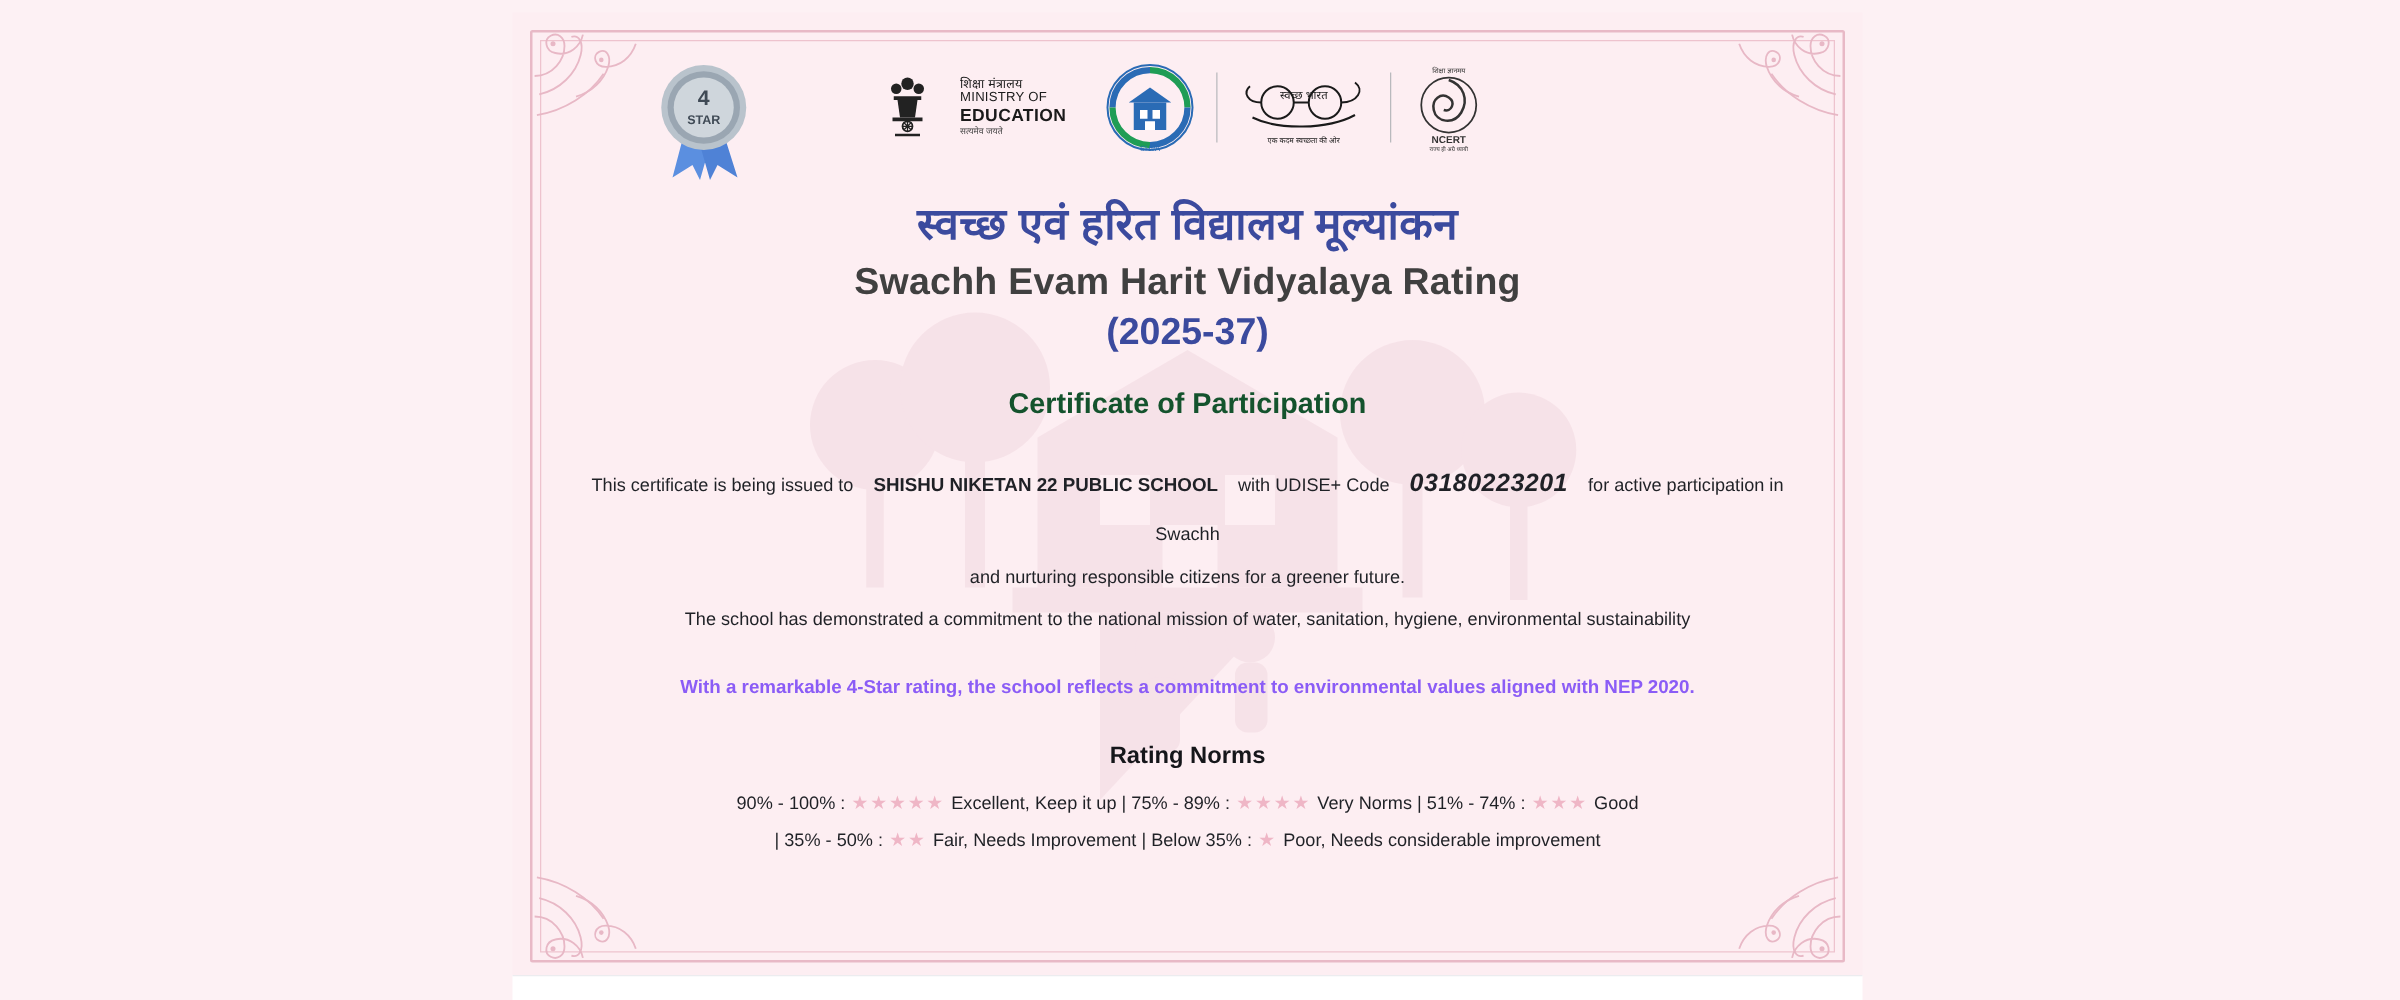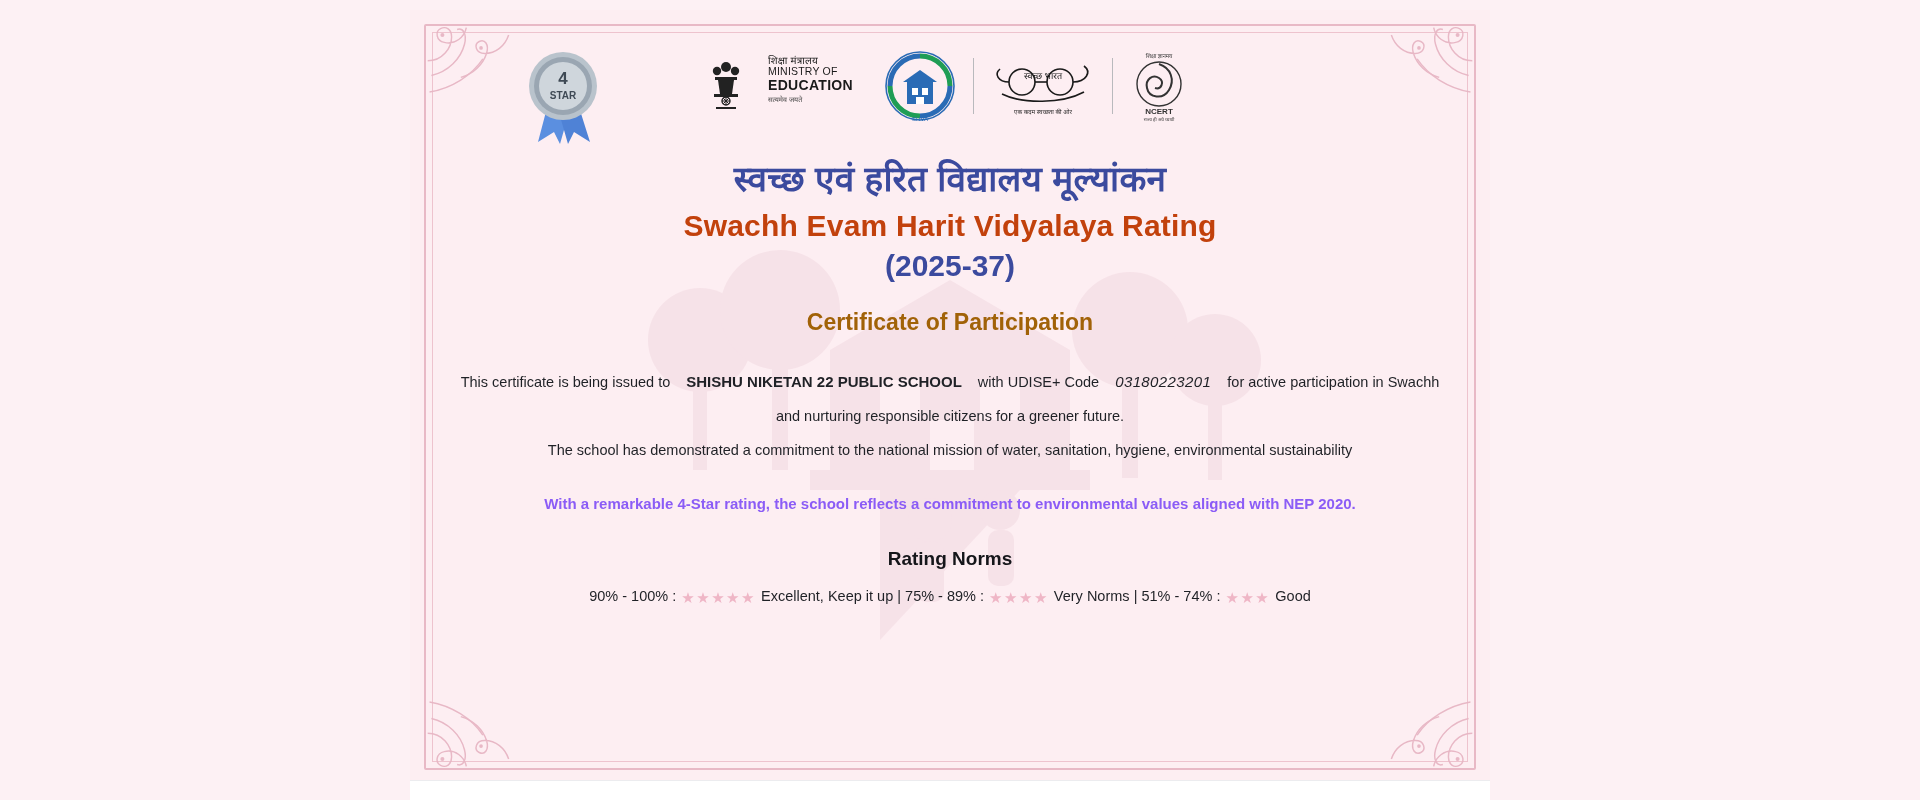--- a/index.html
+++ b/index.html
@@ -113,21 +113,21 @@
     height: 78px;
   }
   .logo-sep {
     width: 1px;
     height: 56px;
     background: #b9b9bd;
   }
 
   .emblem-block {
     display: flex;
-    align-items: flex-start;
+    align-items: center;
     gap: 25px;
   }
   .emblem-svg { width: 34px; height: 62px; }
   .emblem-svg svg { width: 100%; height: 100%; display: block; }
   .moe-text {
     text-align: left;
     line-height: 1.12;
     color: #1a1a1a;
   }
   .moe-hi { font-size: 10px; letter-spacing: .2px; }
@@ -149,46 +149,46 @@
     margin-top: 22px;
     font-size: 35px;
     font-weight: bold;
     color: #3b4a9e;
     letter-spacing: .3px;
   }
   .title-en {
     margin-top: 8px;
     font-size: 30px;
     font-weight: bold;
-    color: #c2410c;
+    color: #404040;
     letter-spacing: .2px;
   }
   .title-year {
     margin-top: 6px;
     font-size: 30px;
     font-weight: bold;
     color: #3b4a9e;
   }
   .cert-type {
     margin-top: 26px;
     font-size: 23px;
     font-weight: bold;
-    color: #a16207;
+    color: #14532d;
   }
 
   
   .body-block {
     margin-top: 28px;
     color: #1f2126;
     font-size: 14.5px;
     line-height: 2.35;
   }
   .line { display: block; }
   .school-name { font-weight: bold; font-size: 15px; padding: 0 6px; }
-  .udise-code { font-weight: normal; font-style: italic; font-size: 15px; padding: 0 6px; letter-spacing: .4px; }
+  .udise-code { font-weight: bold; font-style: italic; font-size: 20px; padding: 0 6px; letter-spacing: .4px; }
   .gap { display: inline-block; width: 10px; }
 
   .para2 { margin-top: 2px; }
 
   .highlight {
     margin-top: 28px;
     font-size: 15px;
     font-weight: bold;
     color: #8b5cf6;
   }
@@ -416,19 +416,29 @@
           </span>
           <span>|</span>
           <span class="norm-seg">
             <span>75% - 89% :</span><span class="stars">★★★★</span><span>Very Norms</span>
           </span>
           <span>|</span>
           <span class="norm-seg">
             <span>51% - 74% :</span><span class="stars">★★★</span><span>Good</span>
           </span>
         </div>
+        <div>
+          <span>|</span>
+          <span class="norm-seg">
+            <span>35% - 50% :</span><span class="stars">★★</span><span>Fair, Needs Improvement</span>
+          </span>
+          <span>|</span>
+          <span class="norm-seg">
+            <span>Below 35% :</span><span class="stars">★</span><span>Poor, Needs considerable improvement</span>
+          </span>
+        </div>
       </div>
 
     </div>
   </div>
 
   <div class="page-bottom"></div>
 </div>
 
 </body></html>

